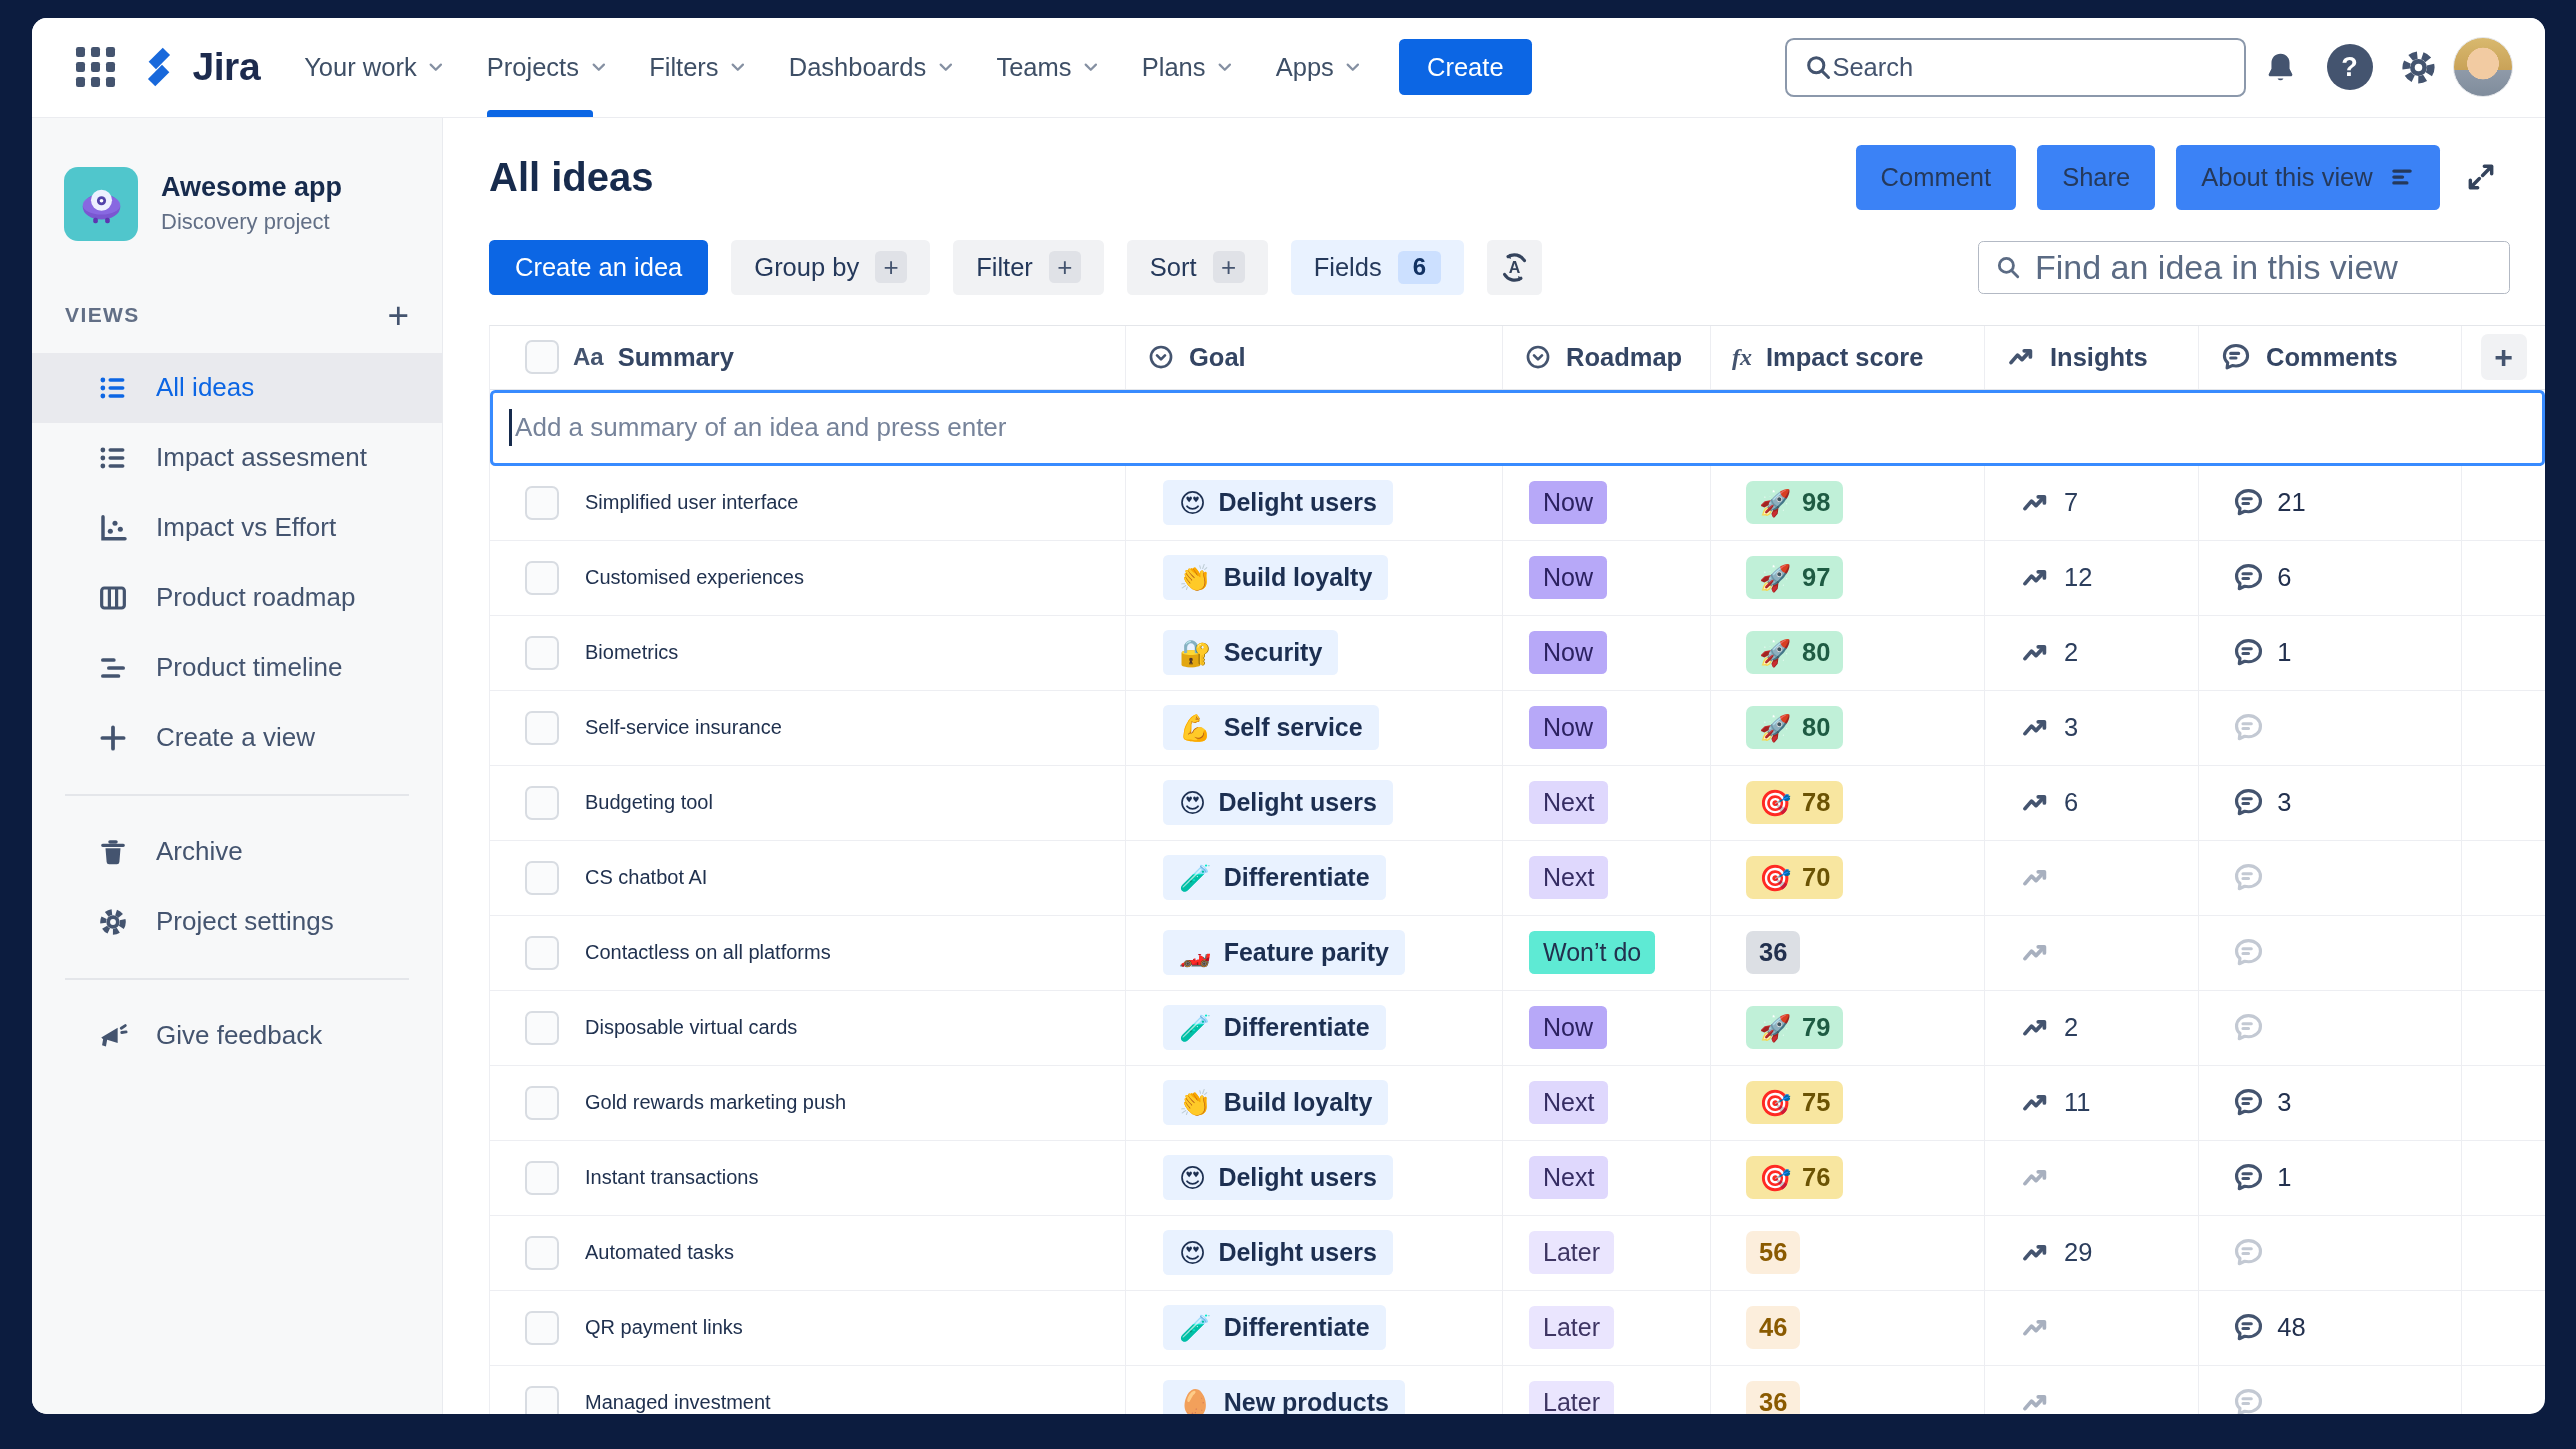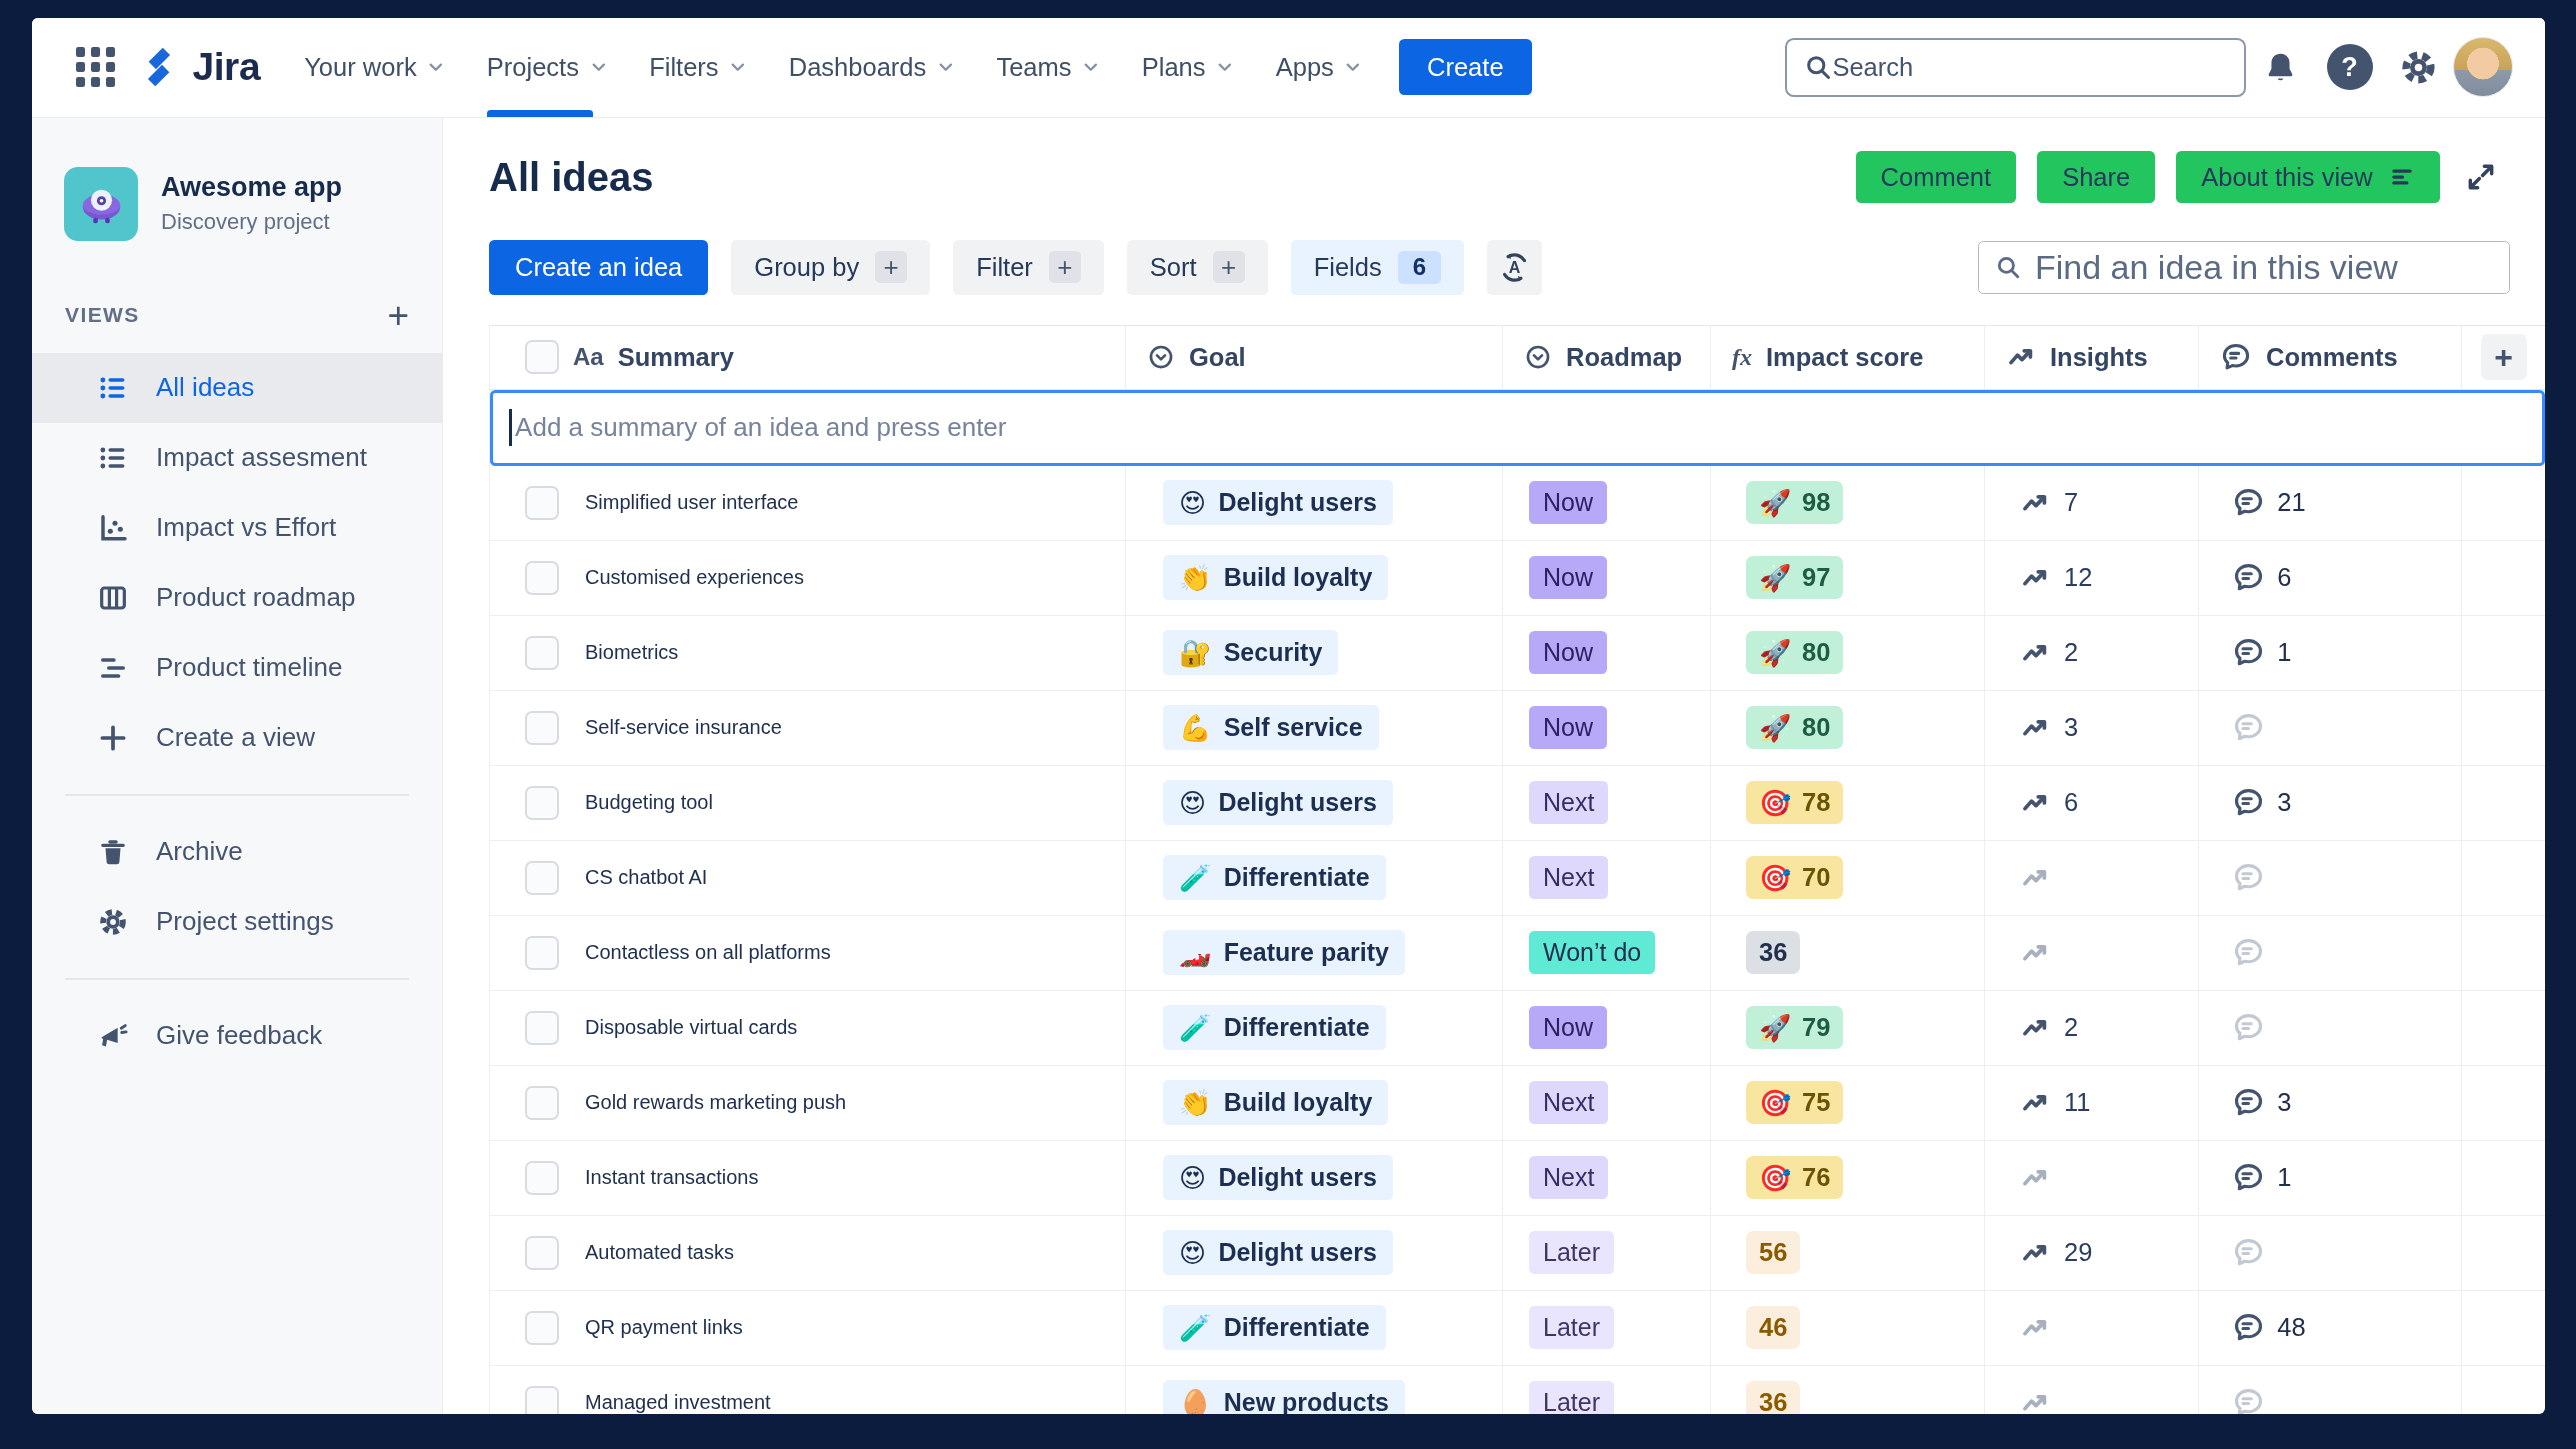--- a/index.html
+++ b/index.html
@@ -4,21 +4,21 @@
 <style>
   html,body{margin:0;padding:0;}
   body{
     width:2576px;height:1450px;position:relative;overflow:hidden;
     background:#0C1C3F;
     font-family:"Liberation Sans","DejaVu Sans",sans-serif;
     color:#172B4D;
   }
   .app-frame{
     position:absolute;left:32px;top:17.6px;width:2513px;height:1396px;
-    background:#fff;border-radius:6px;overflow:hidden;
+    background:#fff;border-radius:15px;overflow:hidden;
     display:flex;flex-direction:column;
   }
   
   .topnav{height:99px;min-height:99px;display:flex;align-items:center;
     padding:0 32px;border-bottom:1.8px solid #EBECF0;background:#fff;}
   .appswitcher{width:63px;height:63px;display:flex;align-items:center;justify-content:center;border-radius:7px;cursor:pointer;}
   .dots{display:grid;grid-template-columns:repeat(3,9.7px);grid-gap:5.3px;}
   .dots i{width:9.7px;height:9.7px;background:#44546F;border-radius:2.2px;}
   .brand{display:flex;align-items:center;gap:10.6px;margin:0 23px 0 8.8px;cursor:pointer;}
   .brand-text{font-size:39px;font-weight:600;color:#1D2B4E;letter-spacing:-0.4px;}
@@ -55,21 +55,21 @@
   .side-item{height:70px;display:flex;align-items:center;gap:26px;
     padding:0 17.6px 0 63px;font-size:26px;color:#44546F;cursor:pointer;white-space:nowrap;}
   .side-item .sicon{width:35px;display:flex;justify-content:center;color:#44546F;flex:none;}
   .side-item.selected{background:#E9EAEE;color:#0C66E4;}
   .side-item.selected .sicon{color:#0C66E4;}
   .side-divider{height:1.8px;background:#E4E6EA;margin:21px 33px;}
   
   .main{flex:1;display:flex;flex-direction:column;padding-top:32px;min-width:0;overflow:hidden;}
   .view-header{display:flex;align-items:center;padding:0 35px 0 46px;height:55px;}
   .view-title{font-size:40px;font-weight:700;color:#172B4D;flex:1;}
-  .hdr-btn{height:52px;padding:0 25px;background:#22c55e;border-radius:5.3px;display:flex;
+  .hdr-btn{height:65px;padding:0 25px;background:#3b82f6;border-radius:5.3px;display:flex;
     align-items:center;gap:16px;font-size:25.5px;color:#25395B;margin-left:21px;cursor:pointer;white-space:nowrap;}
   .expand-btn{width:58px;height:53px;display:flex;align-items:center;justify-content:center;
     color:#34435C;margin-left:12.3px;cursor:pointer;border-radius:5.3px;}
   .toolbar{display:flex;align-items:center;padding:0 35px 0 46px;margin-top:35px;height:55px;}
   .tb-btn{height:55px;padding:0 23px;border-radius:5.3px;background:#F1F2F4;color:#25395B;
     font-size:25.5px;display:flex;align-items:center;gap:16px;margin-right:23px;cursor:pointer;white-space:nowrap;}
   .tb-primary{background:#0C66E4;color:#fff;font-weight:500;padding:0 26px;}
   .plus-chip{width:32px;height:32px;border-radius:5.3px;background:#E0E2E7;display:flex;
     align-items:center;justify-content:center;font-size:26px;color:#44546F;line-height:1;}
   .tb-fields{background:#E9F2FF;}

